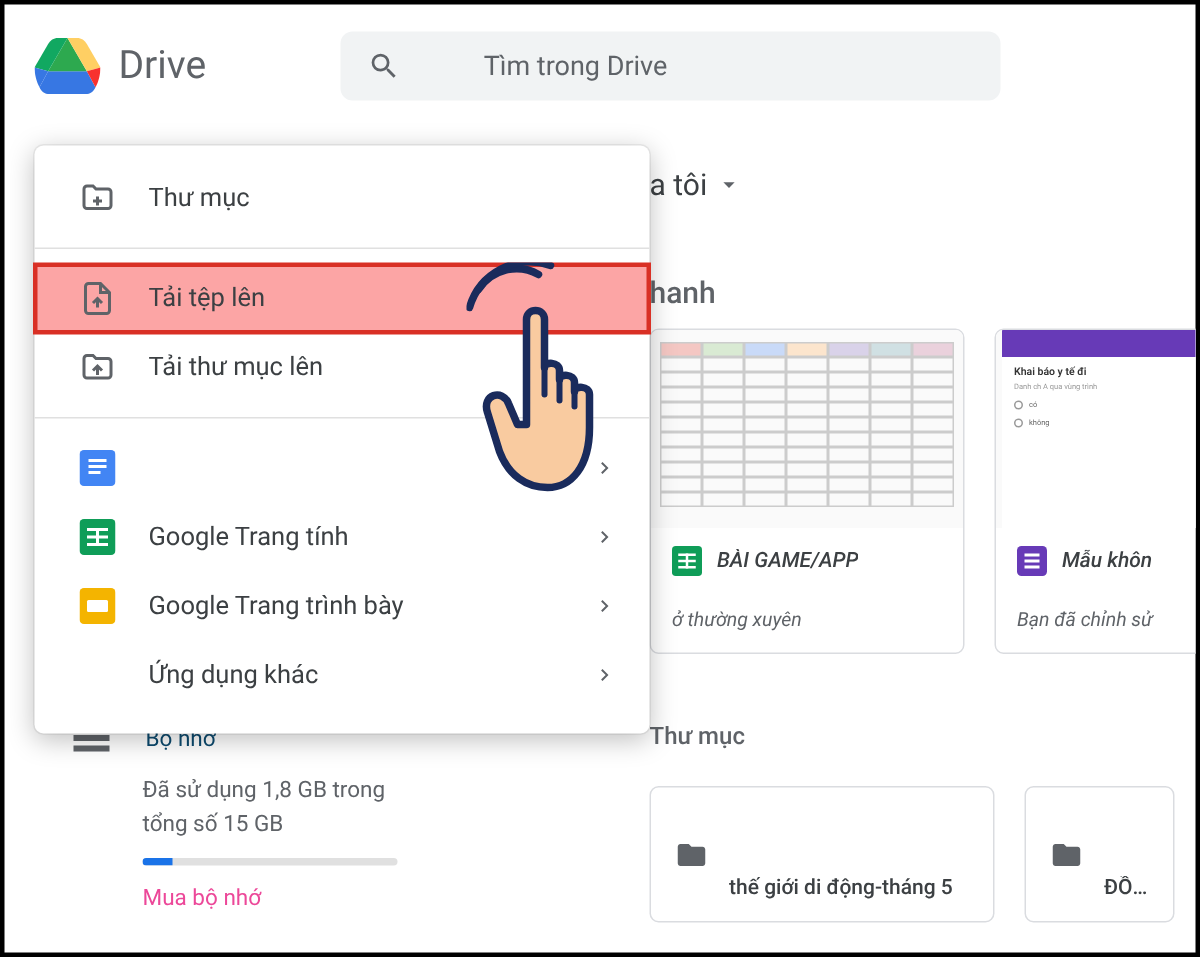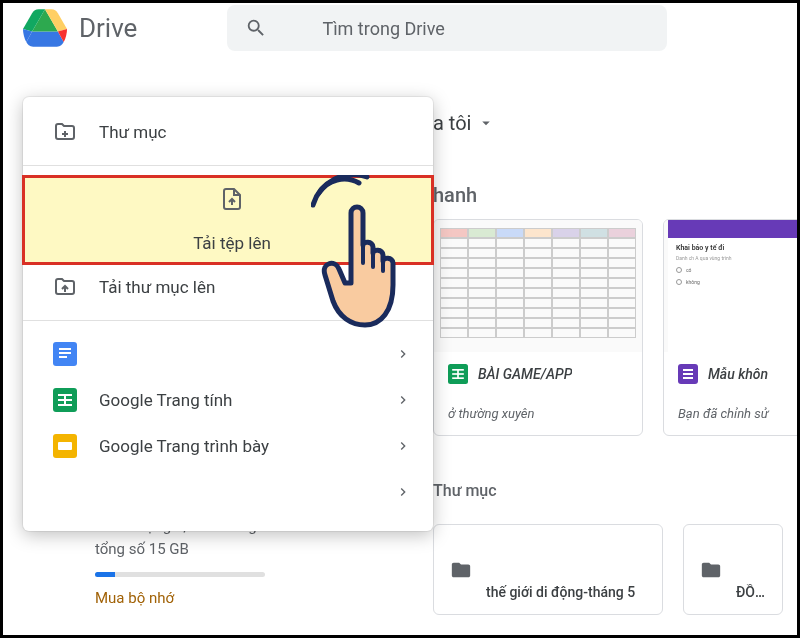--- a/index.html
+++ b/index.html
@@ -1,35 +1,35 @@
 <!DOCTYPE html>
 <html><head>
 <meta charset="utf-8">
 <style>
   * { box-sizing: border-box; margin: 0; padding: 0; font-family: 'Segoe UI', Roboto, Arial, sans-serif; }
   body { background: #fff; width: 800px; height: 638px; overflow: hidden; position: relative; border: 3px solid #000; }
-  .topbar { display: flex; align-items: center; padding: 2px 20px 14px 20px; }
+  .topbar { display: flex; align-items: center; padding: 18px 20px 14px 20px; }
   .logo-wrap { display: flex; align-items: center; gap: 12px; }
   .drive-logo { width: 44px; height: 40px; }
   .logo-text { font-size: 26px; color: #5f6368; font-weight: 400; }
   .search-box { flex: 1; margin-left: 90px; background: #f1f3f4; border-radius: 8px; display: flex; align-items: center; padding: 12px 18px; gap: 16px; max-width: 440px; }
   .search-icon { width: 22px; height: 22px; fill: #5f6368; }
   .search-input { border: none; background: transparent; font-size: 18px; color: #5f6368; flex: 1; outline: none; margin-left: 39px; }
   .search-input::placeholder { color: #5f6368; }
 
   .main-area { position: absolute; left: 0; right: 0; top: 90px; bottom: 0; }
   .storage-block { position: absolute; top: 382px; left: 0; width: 270px; }
   .storage-title-row { display: flex; align-items: center; gap: 24px; padding: 8px 0 4px 46px; }
   .storage-bars { display: flex; flex-direction: column; gap: 3px; }
   .storage-bars span { width: 24px; height: 4px; background: #5f6368; display: block; }
   .storage-title { font-size: 15px; color: #0c4a6e; }
   .storage-text { font-size: 15px; color: #5f6368; padding: 10px 0 8px 92px; line-height: 1.5; max-width: 270px; }
   .storage-progress { margin: 4px 0 12px 92px; width: 170px; height: 5px; background: #e0e0e0; border-radius: 3px; overflow: hidden; }
   .storage-progress-fill { width: 12%; height: 100%; background: #1a73e8; }
-  .buy-storage { padding-left: 92px; font-size: 15px; color: #a16207; cursor: pointer; }
+  .buy-storage { padding-left: 92px; font-size: 15px; color: #ec4899; cursor: pointer; }
 
   .breadcrumb { position: absolute; left: 430px; top: 18px; display: flex; align-items: center; gap: 6px; }
   .breadcrumb-text { font-size: 20px; color: #3c4043; }
   .breadcrumb-caret { width: 18px; height: 18px; fill: #5f6368; }
 
   .quick-section { position: absolute; left: 430px; top: 90px; }
   .quick-title { font-size: 20px; color: #5f6368; font-weight: 500; }
 
   .file-cards { position: absolute; left: 430px; top: 126px; display: flex; gap: 20px; }
   .file-card { width: 210px; border: 1px solid #dadce0; border-radius: 6px; overflow: hidden; background: #fff; }
@@ -43,21 +43,21 @@
   .folders-section { position: absolute; left: 430px; top: 388px; }
   .folders-title { font-size: 16px; color: #5f6368; font-weight: 500; }
   .folder-cards { display: flex; gap: 20px; margin-top: 24px; }
   .folder-card { width: 230px; border: 1px solid #dadce0; border-radius: 6px; display: flex; align-items: center; gap: 14px; padding: 14px 16px; background: #fff; }
   .folder-icon { width: 22px; height: 22px; fill: #5f6368; flex-shrink: 0; }
   .folder-name { font-size: 14px; color: #3c4043; font-weight: 500; white-space: nowrap; overflow: hidden; text-overflow: ellipsis; margin-top: 45px; }
 
   
   .context-menu { position: absolute; left: 20px; top: 4px; width: 410px; background: #fff; border-radius: 6px; box-shadow: 0 4px 18px rgba(0,0,0,0.25), 0 0 0 1px rgba(0,0,0,0.06); padding: 12px 0 16px 0; z-index: 30; }
   .menu-item { display: flex; align-items: center; gap: 22px; padding: 11px 22px 11px 30px; font-size: 17px; color: #3c4043; cursor: pointer; position: relative; }
-  .menu-item.highlight { background: #fef9c3; outline: 3px solid #d93025; outline-offset: -2px; flex-direction: column; }
+  .menu-item.highlight { background: #fca5a5; outline: 3px solid #d93025; outline-offset: -2px; }
   .menu-icon { width: 24px; height: 24px; flex-shrink: 0; }
   .menu-divider { height: 1px; background: #e0e0e0; margin: 10px 0; }
   .menu-chevron { margin-left: auto; width: 16px; height: 16px; fill: #5f6368; }
 
   
   .pointer-hand { position: absolute; left: 308px; top: 82px; width: 130px; height: 160px; z-index: 50; pointer-events: none; }
 
   
   .sheet-preview { padding: 8px 6px; width: 100%; height: 100%; }
   .sheet-row { display: flex; width: 100%; height: 10px; }
@@ -358,20 +358,21 @@
           <rect width="24" height="24" rx="3" fill="#f4b400"></rect>
           <rect x="5" y="8" width="14" height="8" rx="1" fill="#fff"></rect>
         </svg>
       <span>Google Trang trình bày</span>
       <svg class="menu-chevron" viewBox="0 0 24 24">
           <path d="M8.59 16.59L13.17 12 8.59 7.41 10 6l6 6-6 6-1.41-1.41z"></path>
         </svg>
     </div>
     <div class="menu-item">
       <span class="menu-icon"></span>
+      <span>Ứng dụng khác</span>
       <svg class="menu-chevron" viewBox="0 0 24 24">
           <path d="M8.59 16.59L13.17 12 8.59 7.41 10 6l6 6-6 6-1.41-1.41z"></path>
         </svg>
     </div>
   </div>
 
   <svg class="pointer-hand" viewBox="0 0 130 160">
 
     <path d="M8 18 A30 30 0 0 1 48 8" fill="none" stroke="#1a2b5c" stroke-width="5" stroke-linecap="round"></path>
     <path d="M2 30 A42 42 0 0 1 56 2" fill="none" stroke="#1a2b5c" stroke-width="5" stroke-linecap="round"></path>

